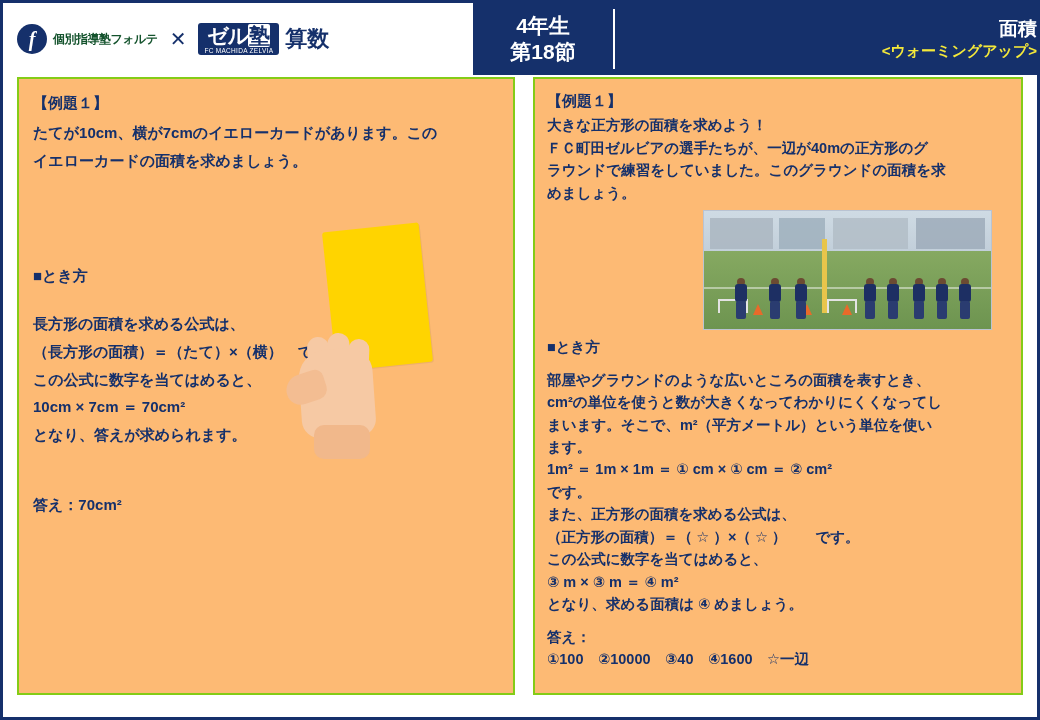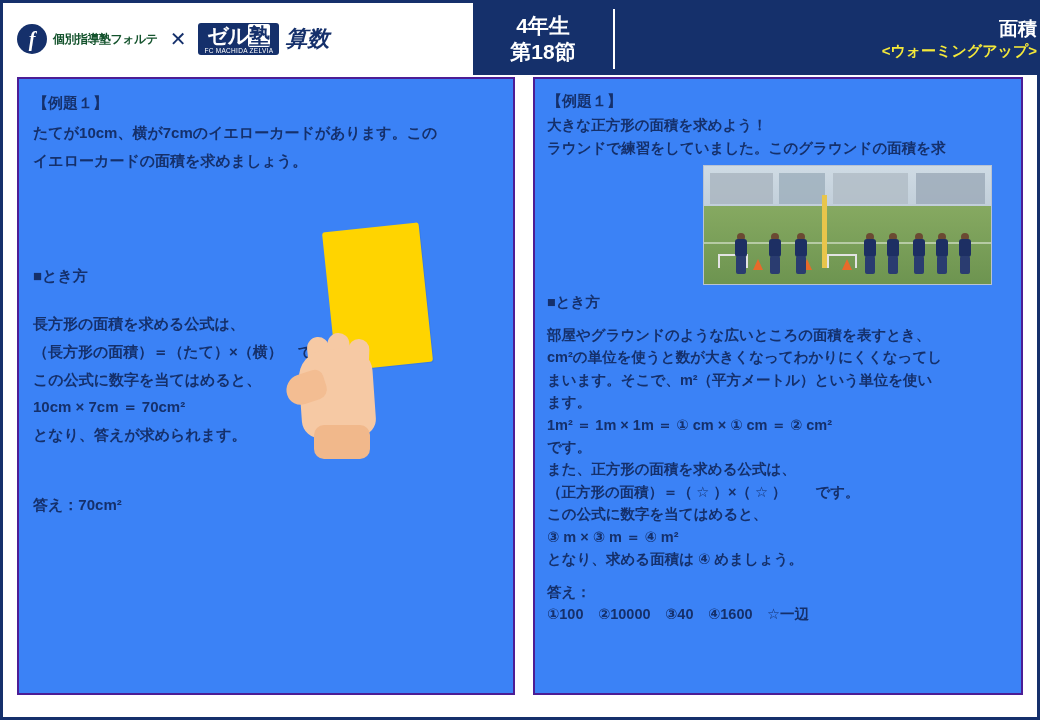--- a/index.html
+++ b/index.html
@@ -96,21 +96,20 @@
     font-size: 6.5px;
     color: #ffffff;
     letter-spacing: 0.3px;
     line-height: 1.2;
   }
   .subject-label {
     font-size: 22px;
     font-weight: bold;
     color: #15306b;
     margin-left: 6px;
-    font-style: italic;
   }
 
   .header-grade {
     width: 140px;
     background: #15306b;
     color: #ffffff;
     display: flex;
     flex-direction: column;
     align-items: center;
     justify-content: center;
@@ -154,22 +153,22 @@
   .panels {
     position: absolute;
     left: 0;
     top: 74px;
     width: 1034px;
     height: 640px;
     display: flex;
     gap: 0;
   }
   .panel {
-    border: 2px solid #4c1d95;
-    background: #3b82f6;
+    border: 2px solid #84cc16;
+    background: #fdba74;
     box-sizing: border-box;
     position: relative;
     overflow: hidden;
   }
   .panel-left {
     width: 498px;
     margin-left: 14px;
     height: 618px;
   }
   .panel-right {
@@ -423,21 +422,23 @@
           <div class="thumb"></div>
           <div class="wrist"></div>
         </div>
       </div>
     </div>
 
     <div class="panel panel-right">
       <div class="panel-inner">
         <div class="ex-title">【例題１】</div>
         <div class="para">大きな正方形の面積を求めよう！</div>
+        <div class="para">ＦＣ町田ゼルビアの選手たちが、一辺が40mの正方形のグ</div>
         <div class="para">ラウンドで練習をしていました。このグラウンドの面積を求</div>
+        <div class="para">めましょう。</div>
 
         <div class="photo">
           <div class="sky-band"></div>
           <div class="bg-build b1"></div>
           <div class="bg-build b2"></div>
           <div class="bg-build b3"></div>
           <div class="bg-build b4"></div>
           <div class="turf">
             <div class="turf-line tl1"></div>
           </div>

